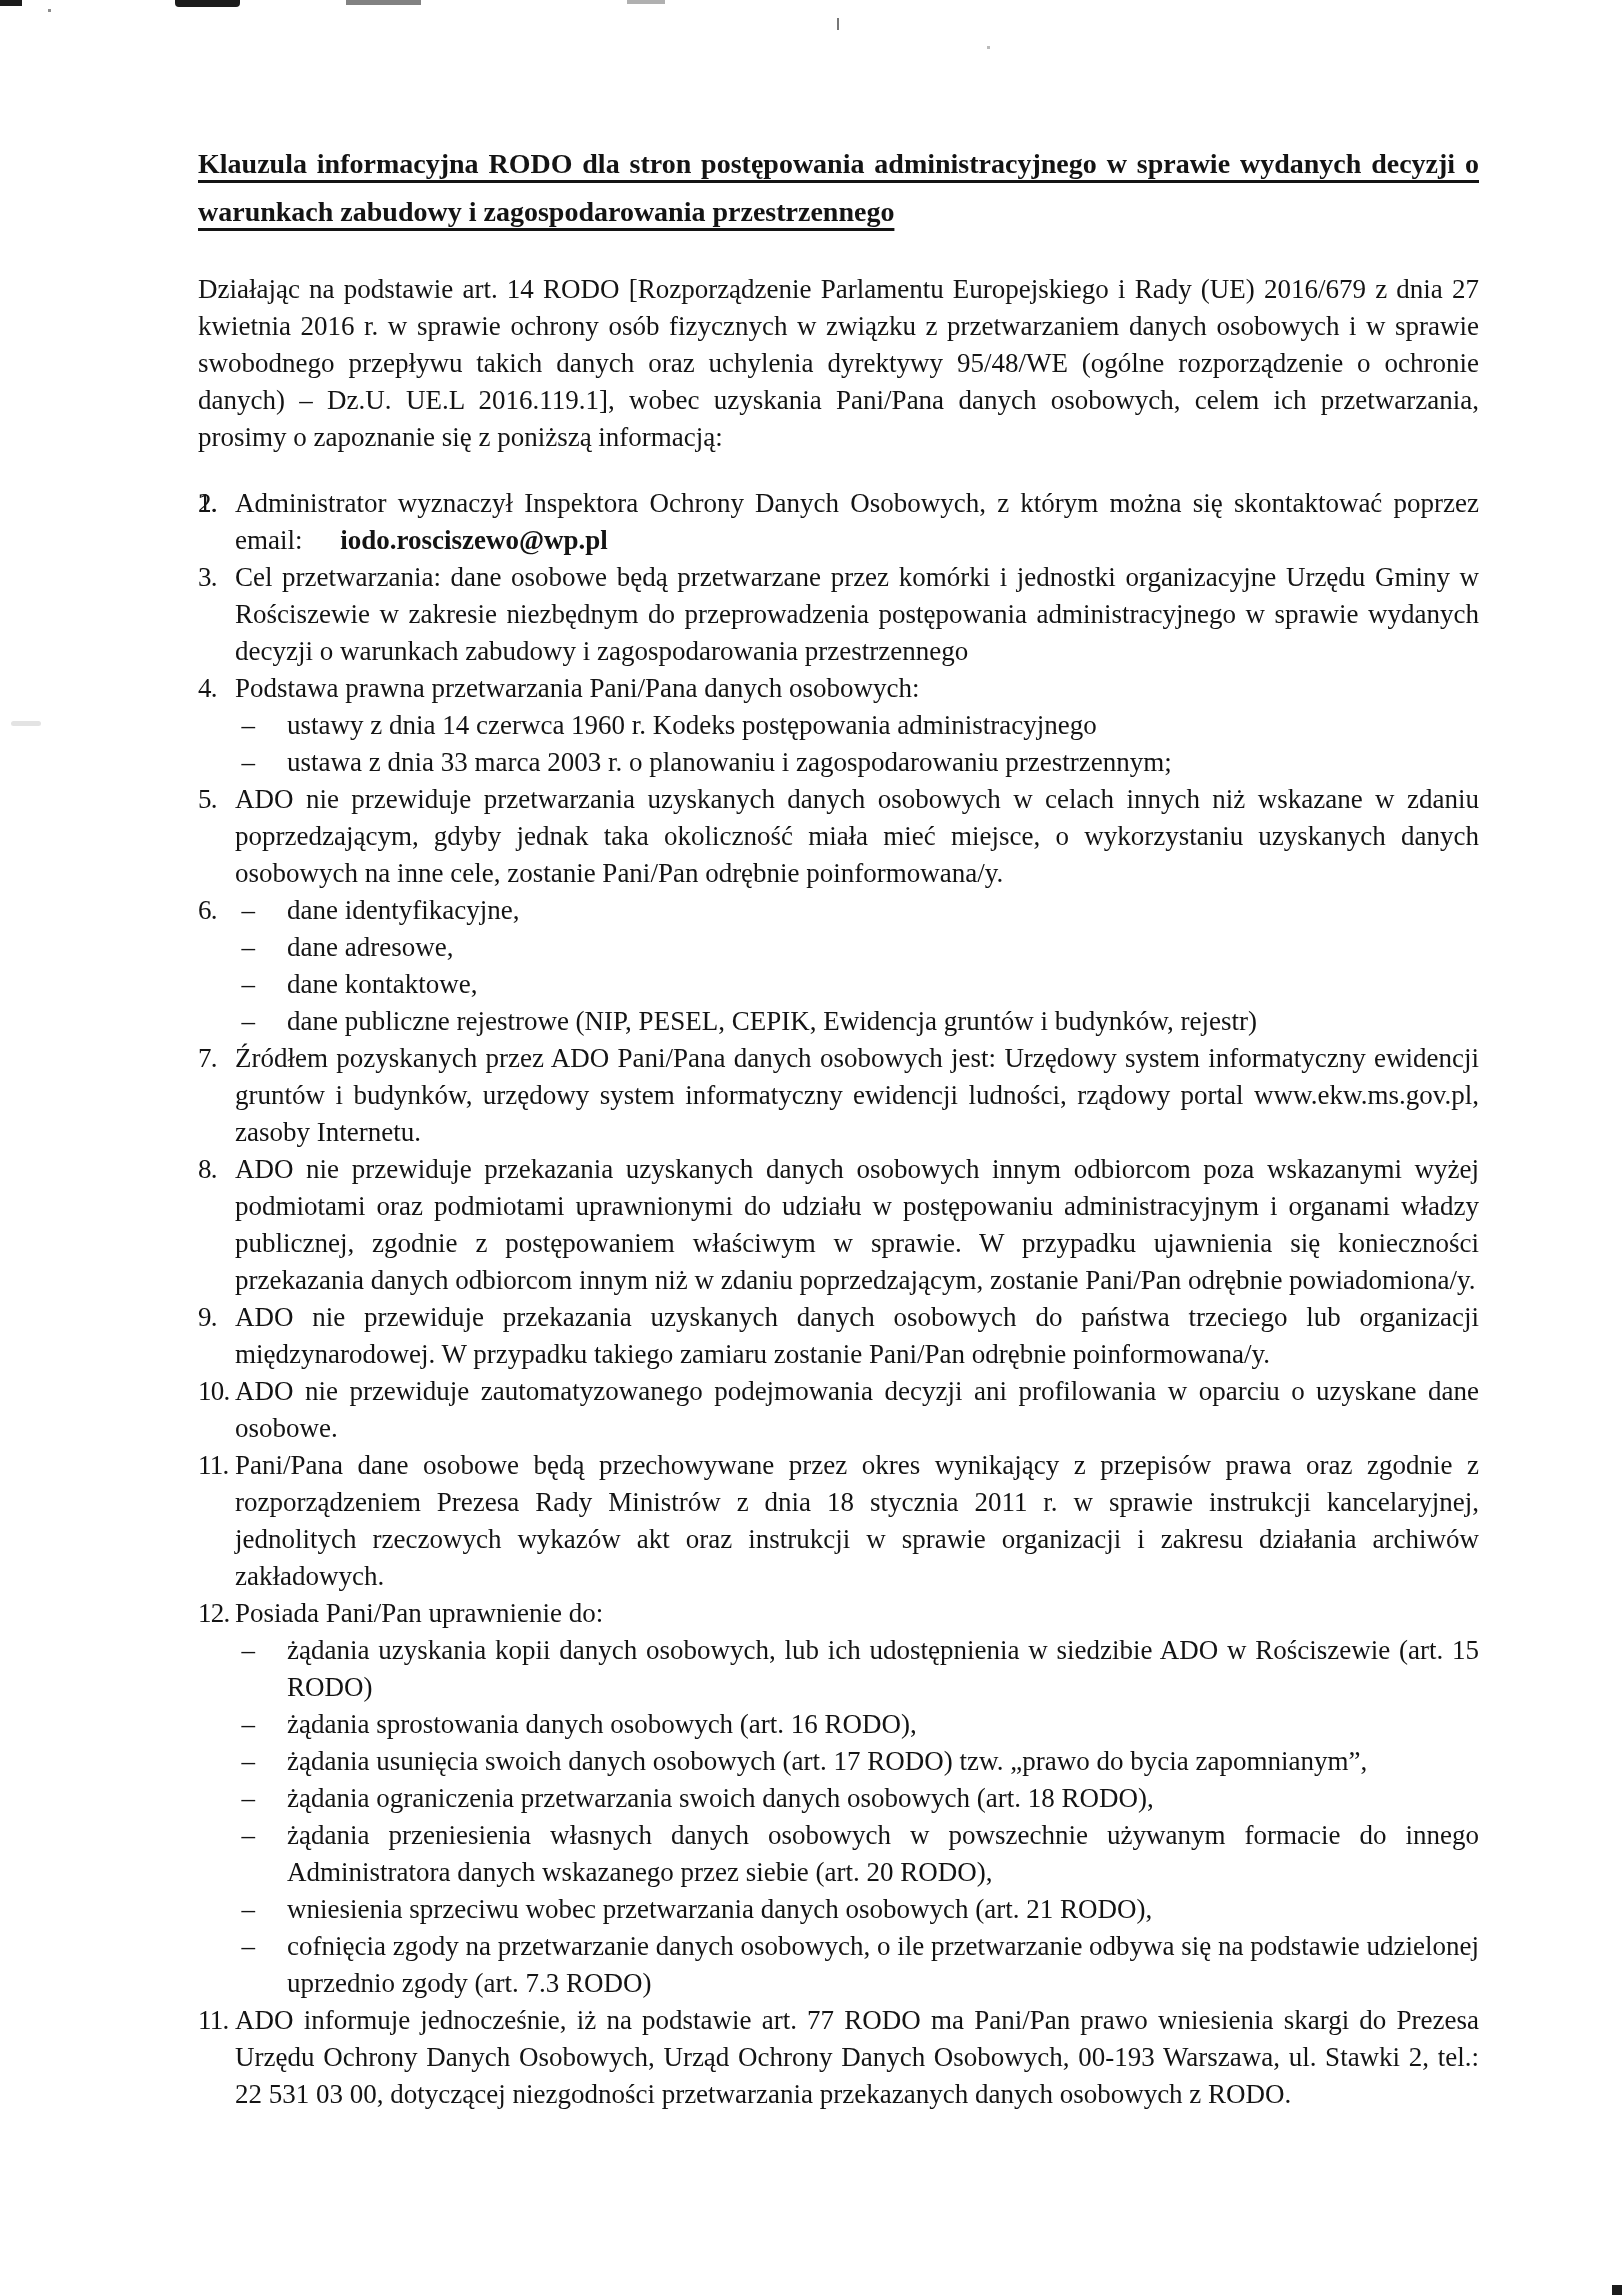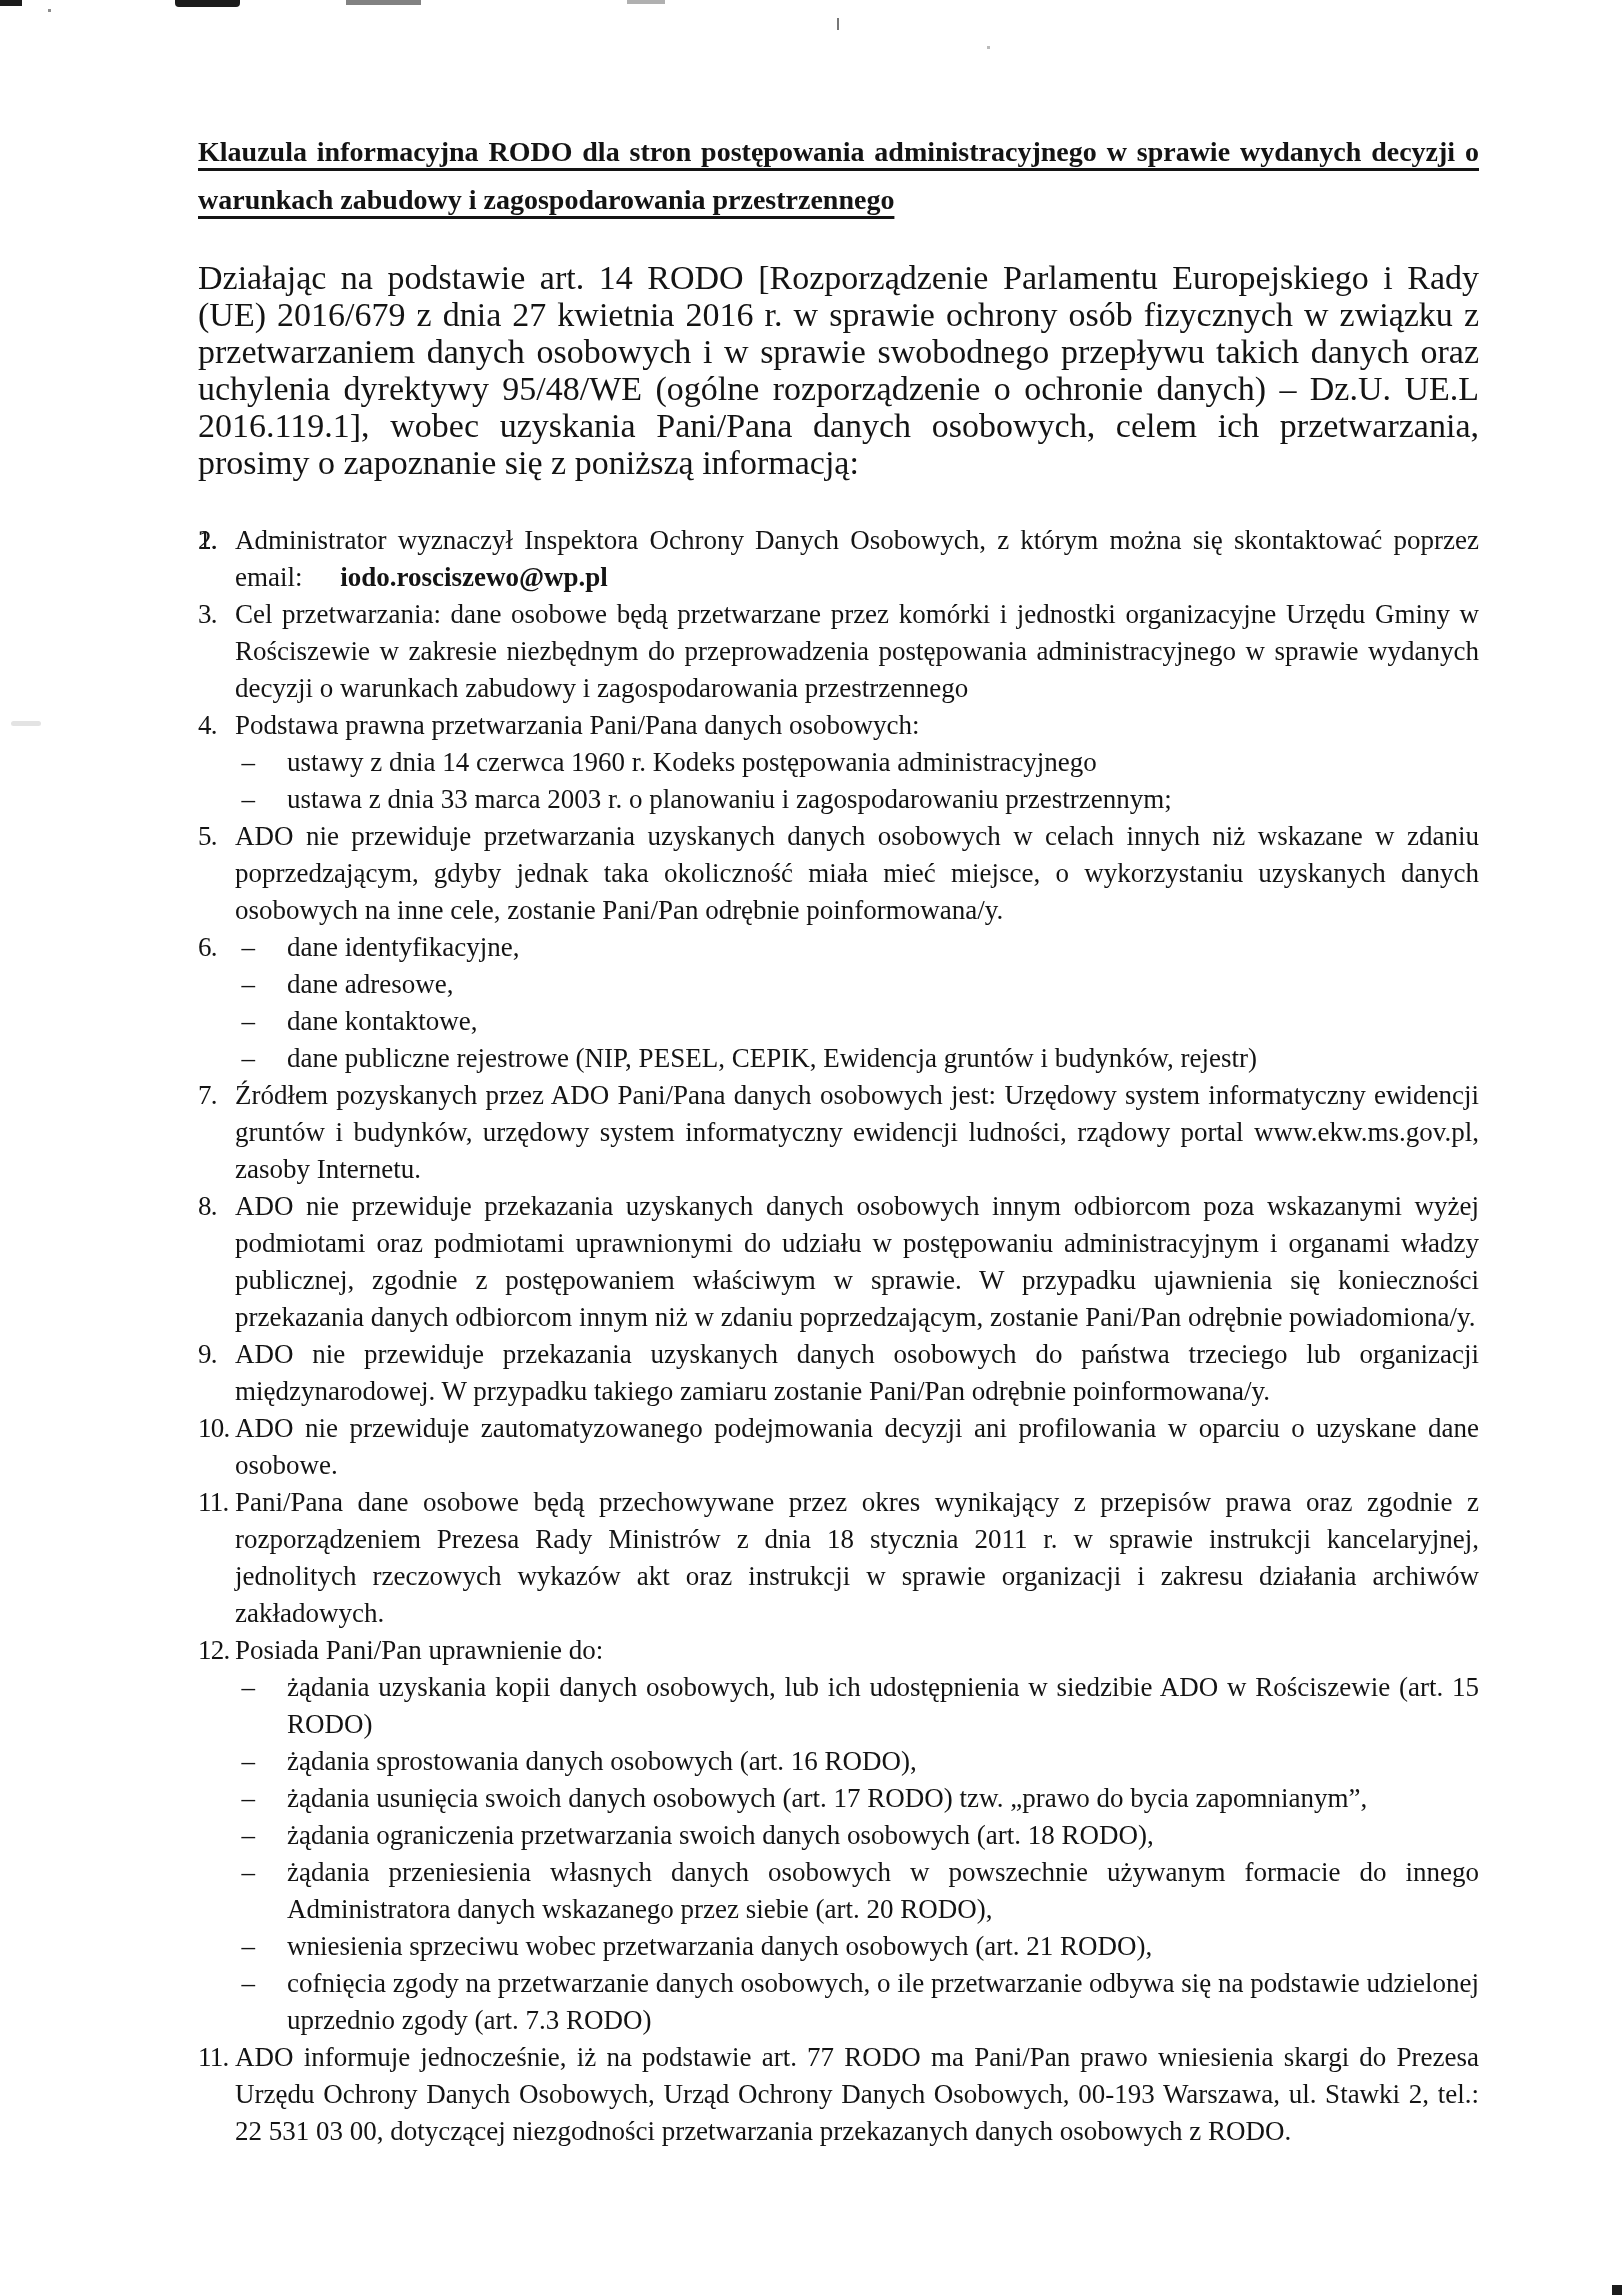--- a/index.html
+++ b/index.html
@@ -23,38 +23,38 @@
   .a4 { left: 627px; top: 0; width: 38px;  height: 3.9px; opacity: .35; }
   .a5 { left: 48px;  top: 9.2px; width: 2.6px; height: 3.3px; opacity: .5; }
   .a6 { left: 837px; top: 18.3px; width: 2px; height: 11.8px; opacity: .6; }
   .a7 { left: 1612px; top: 2285px; width: 11px; height: 10.5px; }
   .a8 { left: 987px; top: 46px; width: 2.6px; height: 3.3px; opacity: .3; }
   .a9 { left: 10.5px; top: 721px; width: 30px; height: 4.6px; opacity: .12; border-radius: 2.6px; }
 
   .content {
     position: absolute;
     left: 198px;
-    top: 128px;
+    top: 140px;
     width: 1281px;
   }
 
   .title {
     margin: 0 0 35px 0;
     font-size: 28px;
     line-height: 48px;
     font-weight: bold;
     text-align: justify;
     text-decoration: underline;
     text-decoration-thickness: 2.6px;
     text-underline-offset: 6.5px;
   }
 
   .intro {
-    margin: 0 0 41px 0;
-    font-size: 34px;
+    margin: 0 0 29px 0;
+    font-size: 27px;
     line-height: 37px;
     text-align: justify;
   }
 
   .items { margin: 0; padding: 0; }
 
   .item {
     position: relative;
     padding-left: 37px;
     font-size: 27px;

